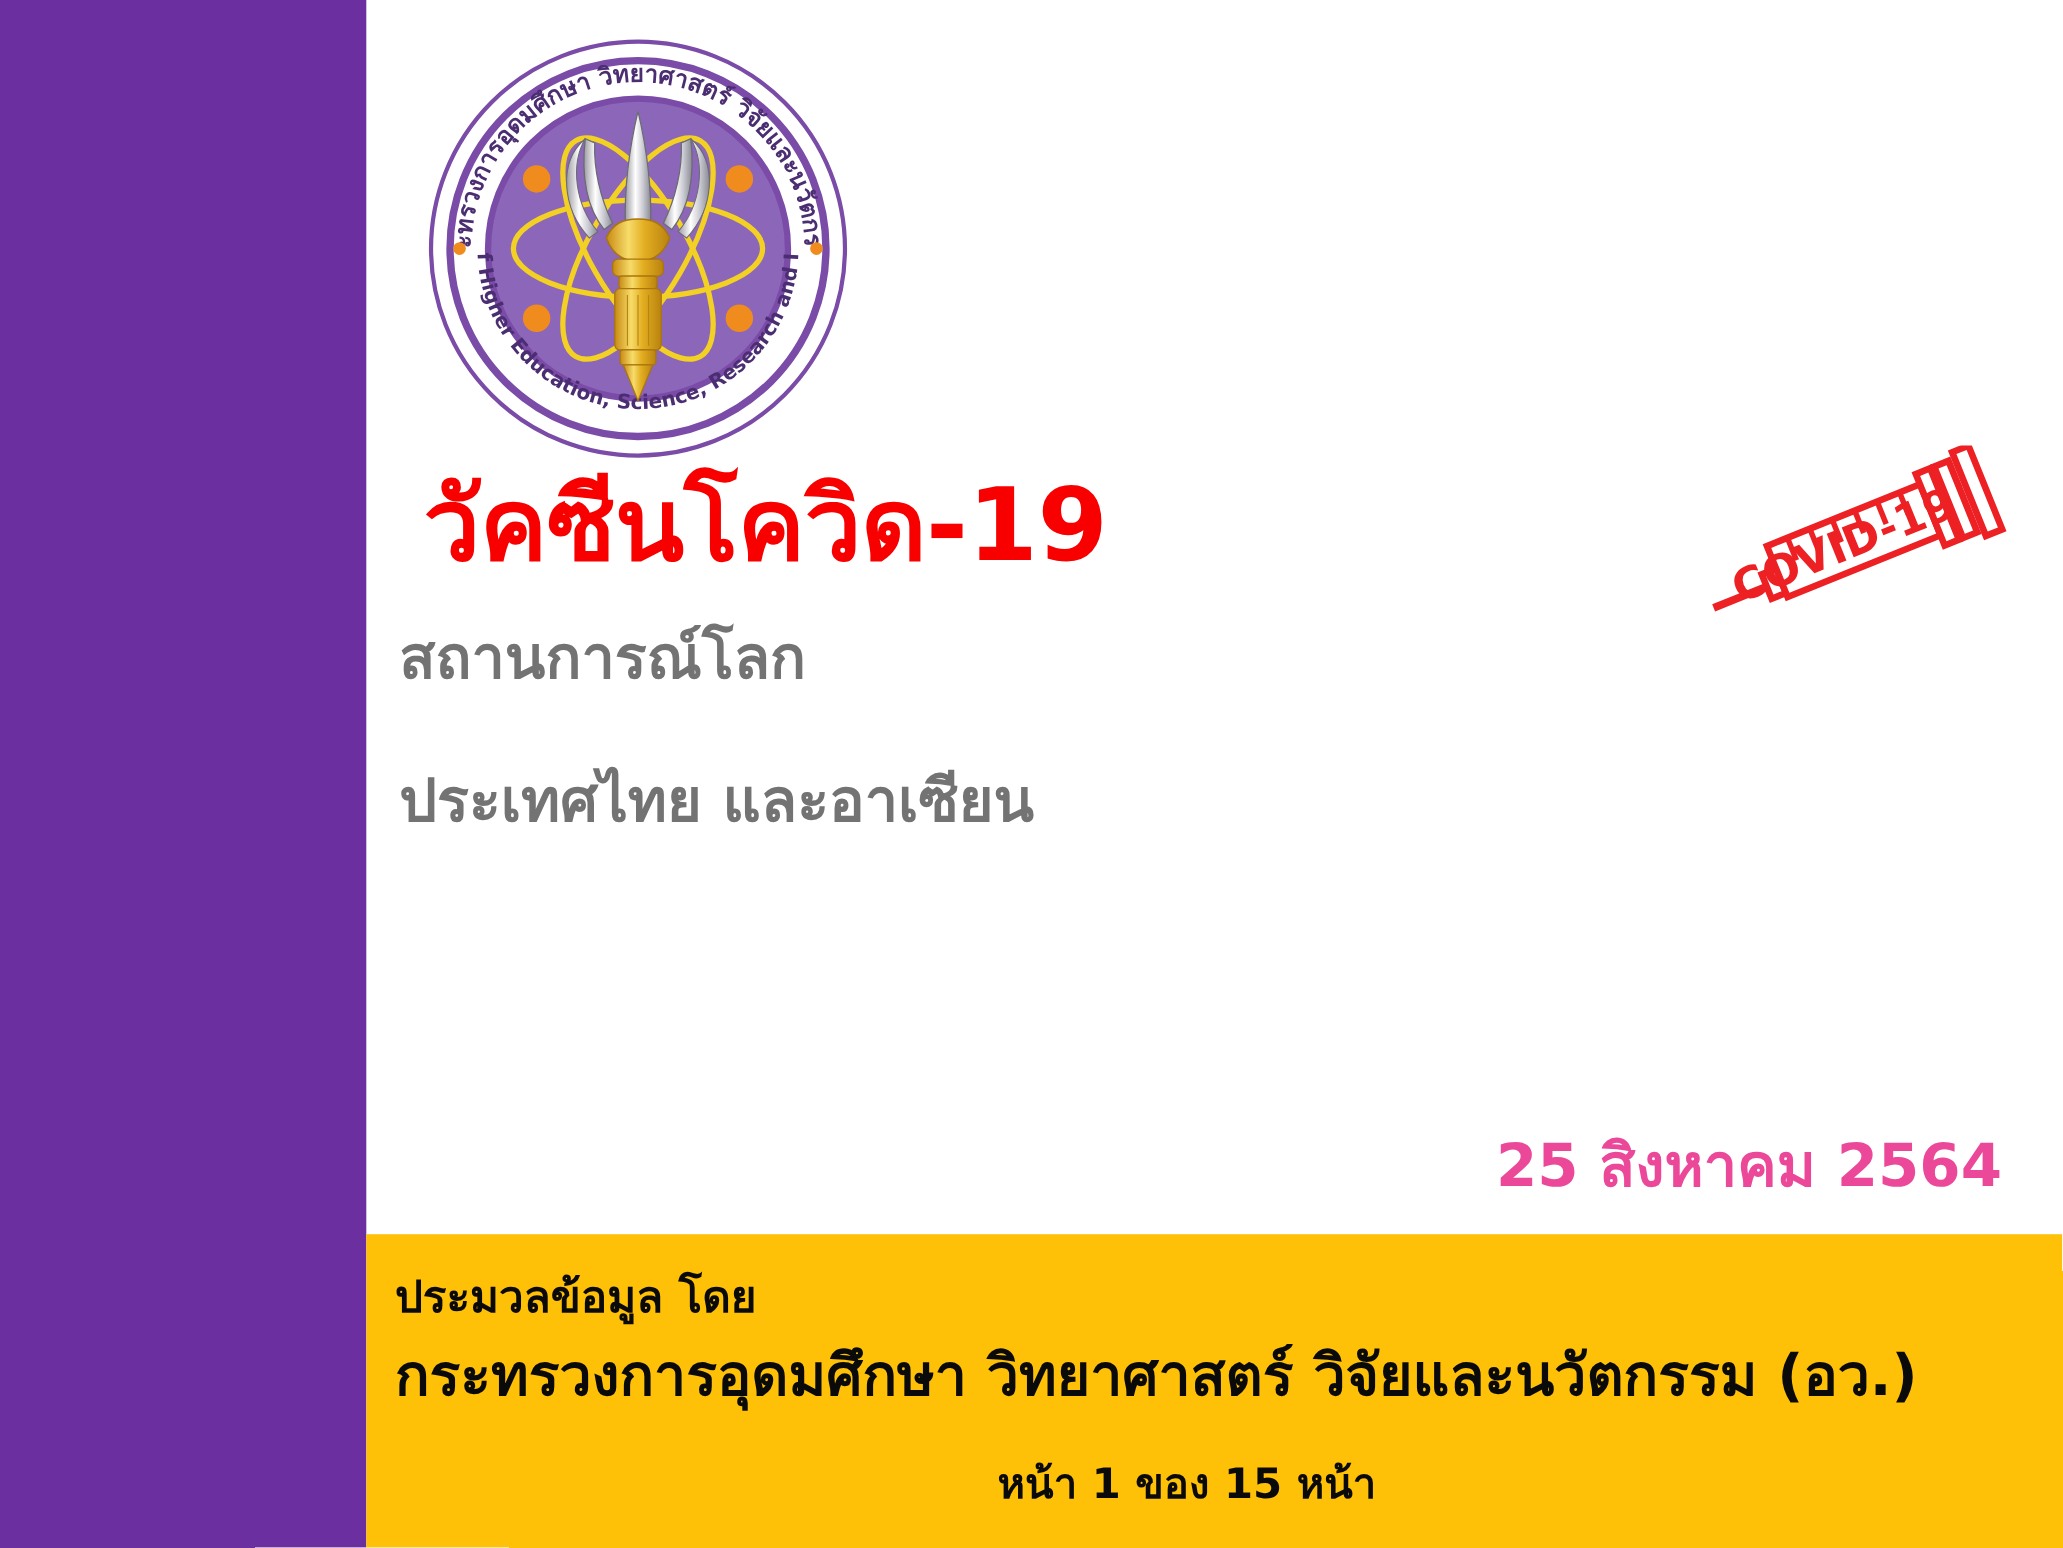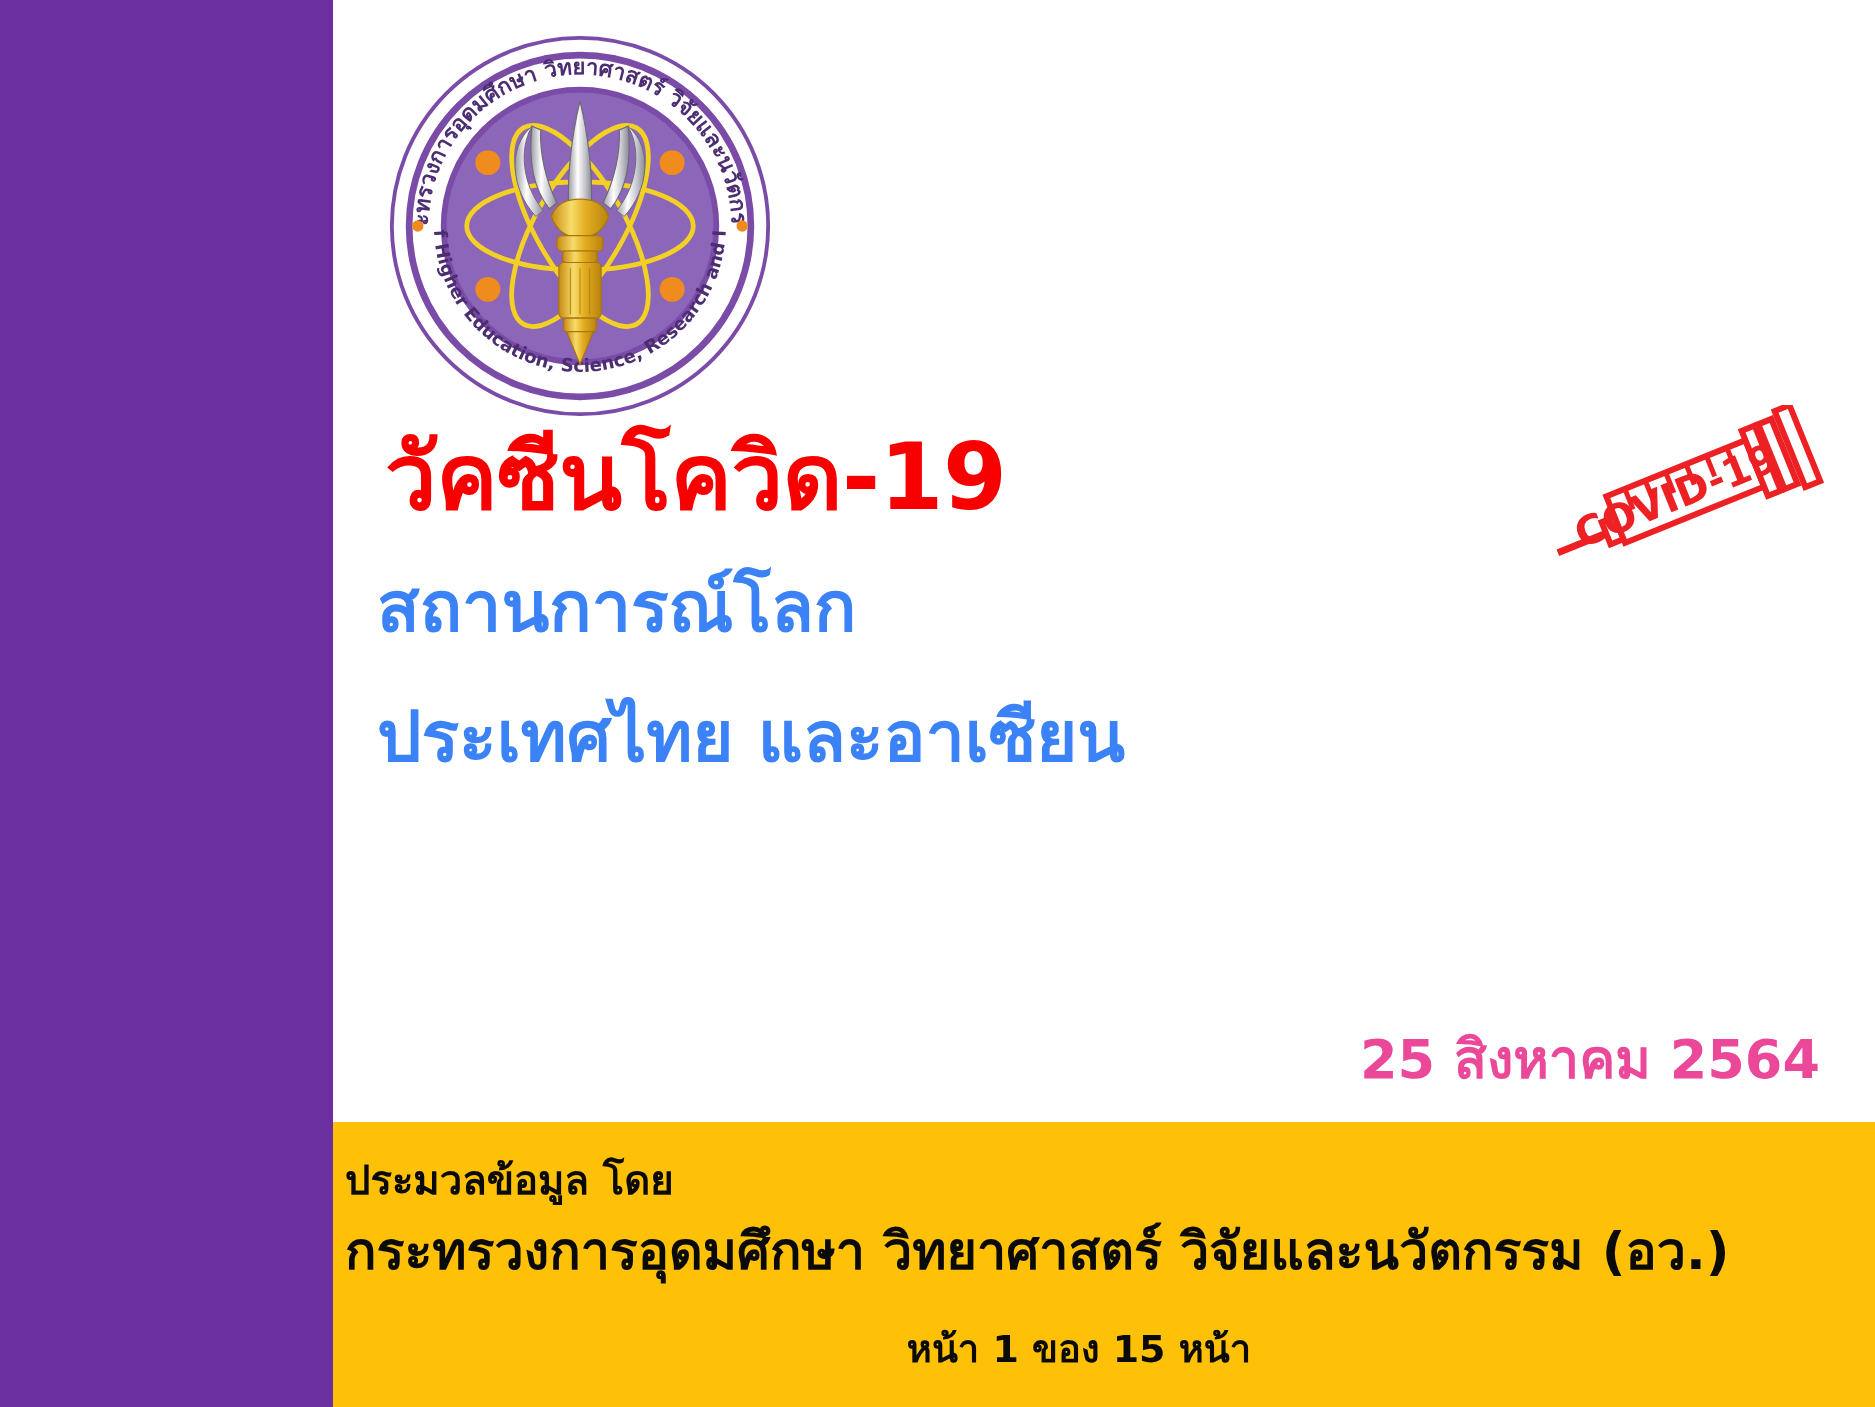--- a/index.html
+++ b/index.html
@@ -77,26 +77,25 @@
     width: 320px;
     height: 160px;
     pointer-events: none;
   }
   .syringe-badge svg { display: block; width: 100%; height: 100%; }
 
   .subhead {
     position: absolute;
     left: 30px;
     font-family: "DejaVu Sans", "Liberation Sans", sans-serif;
-    font-size: 70px;
-    font-weight: 700;
-    color: #3b82f6;
+    font-size: 54px;
+    font-weight: 700;
+    color: #737373;
     line-height: 1.12;
     white-space: nowrap;
-    margin-left: 14px;
   }
   .subhead-1 { top: 138px; }
   .subhead-2 { top: 268px; }
 
   .report-date {
     position: absolute;
     left: 333px;
     top: 1016px;
     width: 1487px;
     text-align: right;
@@ -111,21 +110,21 @@
   .footer-band {
     position: absolute;
     left: 333px;
     top: 1122px;
     width: 1542px;
     height: 285px;
     background: #FFC107;
   }
   .credit-block {
     position: absolute;
-    left: 345px;
+    left: 359px;
     top: 1155px;
     width: 1480px;
   }
   .credit-line {
     font-family: "DejaVu Sans", "Liberation Sans", sans-serif;
     font-weight: 700;
     color: #0A0A0A;
     white-space: nowrap;
   }
   .credit-line-1 { font-size: 40px; line-height: 1.25; }

